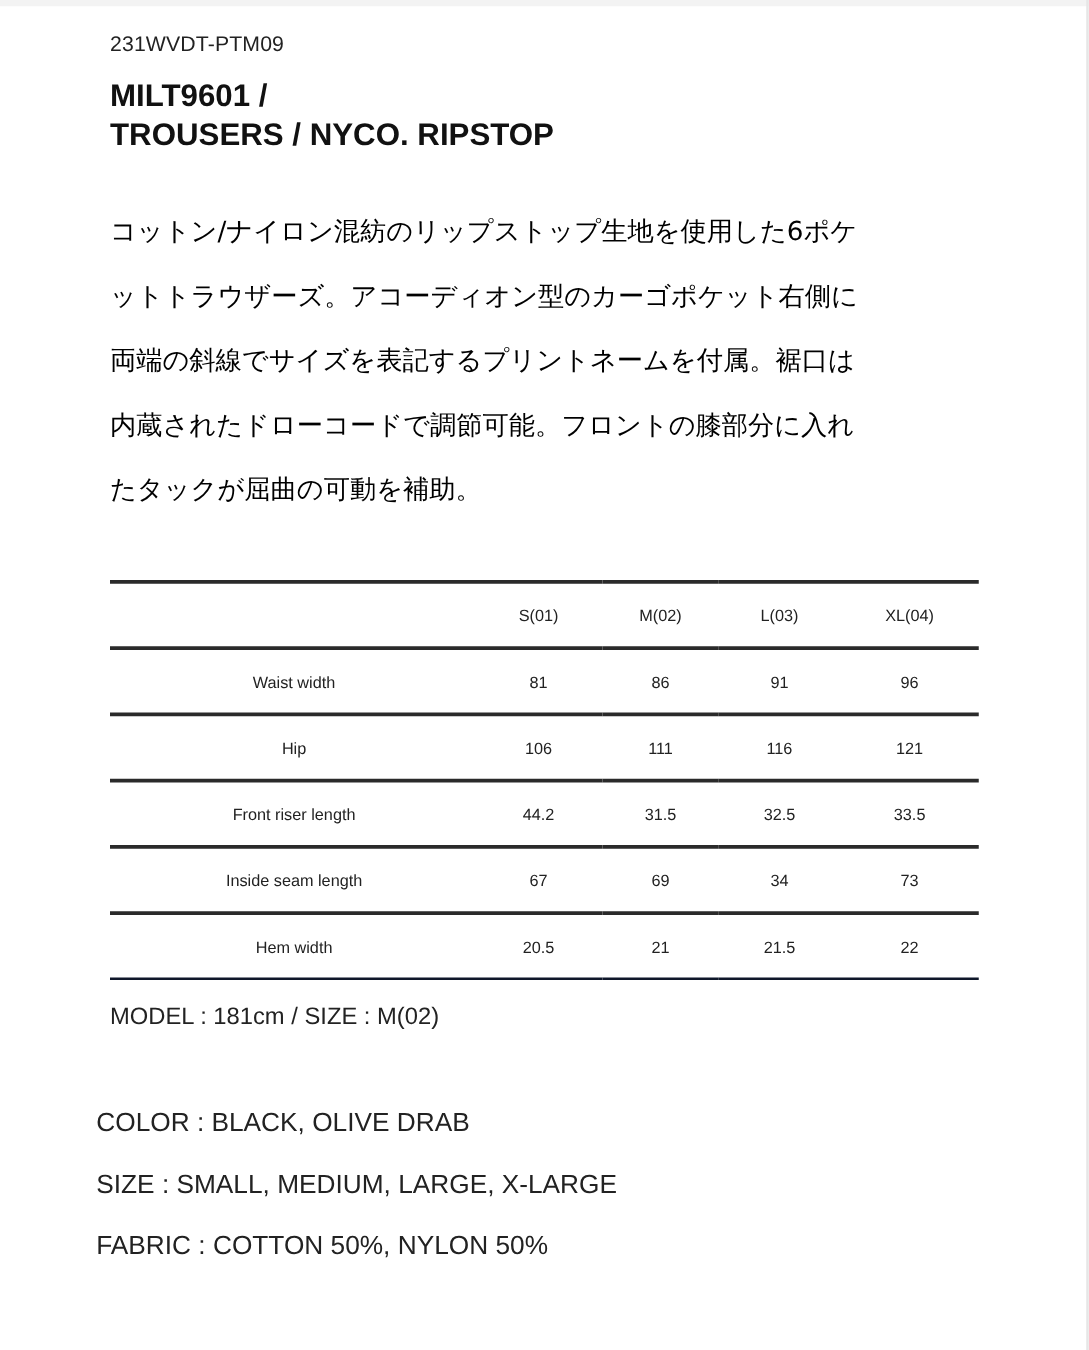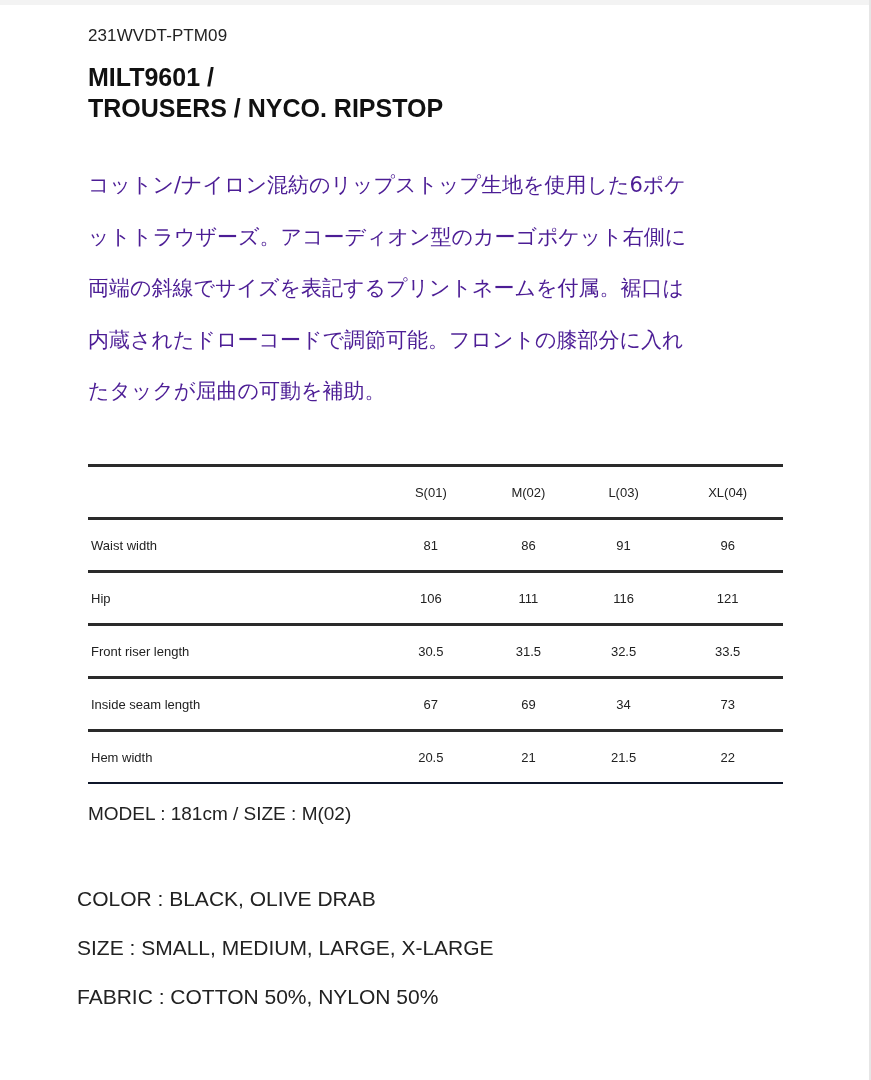--- a/index.html
+++ b/index.html
@@ -46,21 +46,21 @@
     }
     .product-title span { display: block; }
     .description {
       position: absolute;
       left: 88px;
       top: 160px;
       width: 690px;
       font-family: "DejaVu Sans", sans-serif;
       font-size: 21px;
       line-height: 51.5px;
-      color: #4c1d95;
+      color: #000000;
     }
     .description span { display: block; white-space: nowrap; }
 
     .size-table {
       position: absolute;
       left: 88px;
       top: 464px;
       width: 695px;
       border-collapse: collapse;
       font-size: 13px;
@@ -70,21 +70,21 @@
       height: 50px;
       padding: 0;
       border-top: 3px solid #2a2a2a;
       font-weight: normal;
     }
     .size-table tr:last-child td {
       border-bottom: 2px solid #0f172a;
     }
     .size-table .label-col {
       width: 290px;
-      text-align: left;
+      text-align: center;
       padding-left: 3px;
     }
     .size-table .val-col {
       text-align: center;
     }
     .size-table .c1 { width: 103px; }
     .size-table .c2 { width: 93px; }
     .size-table .c3 { width: 98px; }
     .size-table .c4 { width: 111px; }
 
@@ -146,21 +146,21 @@
     </tr>
     <tr>
       <td class="label-col">Hip</td>
       <td class="val-col">106</td>
       <td class="val-col">111</td>
       <td class="val-col">116</td>
       <td class="val-col">121</td>
     </tr>
     <tr>
       <td class="label-col">Front riser length</td>
-      <td class="val-col">30.5</td>
+      <td class="val-col">44.2</td>
       <td class="val-col">31.5</td>
       <td class="val-col">32.5</td>
       <td class="val-col">33.5</td>
     </tr>
     <tr>
       <td class="label-col">Inside seam length</td>
       <td class="val-col">67</td>
       <td class="val-col">69</td>
       <td class="val-col">34</td>
       <td class="val-col">73</td>

